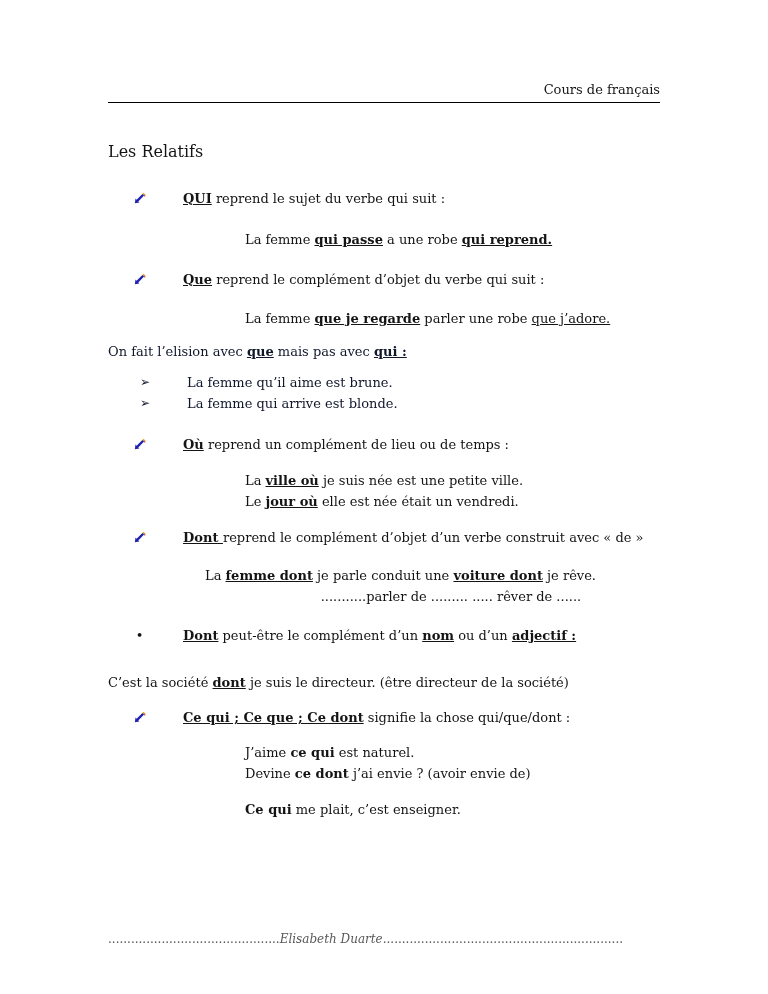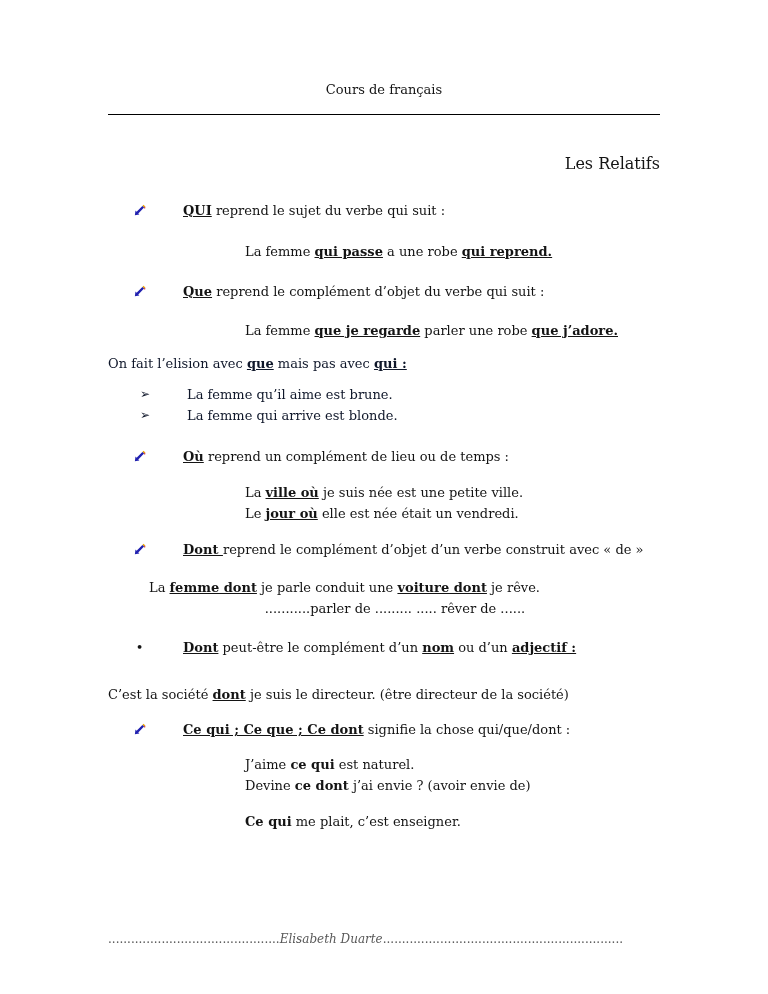--- a/index.html
+++ b/index.html
@@ -10,28 +10,28 @@
     width: 768px;
   }
   .page {
     width: 768px;
     min-height: 994px;
     padding: 80px 108px 46px 108px;
     display: flex;
     flex-direction: column;
   }
   .header {
-    text-align: center;
+    text-align: right;
     font-size: 13px;
     line-height: 19px;
-    padding-bottom: 15px;
+    padding-bottom: 3px;
     border-bottom: 1.5px solid #000000;
   }
   .title-block {
-    text-align: right;
+    text-align: left;
     margin-top: 36px;
     font-size: 16px;
     line-height: 25px;
   }
   .line {
     font-size: 13px;
     line-height: 21px;
     white-space: nowrap;
     gap: 28px;
   }
@@ -55,21 +55,21 @@
   .red { color: #0f172a; }
   .red-arrow-row { display: flex; align-items: flex-start; margin-left: 32px; }
   .red-arrow {
     flex: none;
     width: 12px;
     margin-right: 7px;
     font-size: 12px;
     line-height: 21px;
   }
   .indent-lg { margin-left: 137px; }
-  .indent-md { margin-left: 41px; }
+  .indent-md { margin-left: 97px; }
   .two-col-left { display: inline-block; width: 263px; text-align: right; }
   .footer {
     margin-top: auto;
     font-size: 12px;
     line-height: 17px;
     color: #595959;
     white-space: nowrap;
   }
   .footer .author { font-style: italic; }
 </style>
@@ -97,21 +97,21 @@
   <div class="line indent-lg" style="margin-top:20px"><span>La femme </span><span style="font-weight: bold; text-decoration: underline;">qui passe</span><span> a une robe </span><span style="font-weight: bold; text-decoration: underline;">qui reprend.</span></div>
 
   <div class="line bullet-row" style="margin-top:19px">
     <svg class="bullet-icon" viewBox="0 0 14 14">
       <polygon points="10.1,2.1 11.9,3.9 13.2,2.6 11.4,0.8" fill="#e8a000"></polygon>
       <polygon points="11.9,3.9 13.2,2.6 13.2,4.6 12.5,5.2" fill="#cc2020"></polygon>
       <polygon points="2,12 6.9,11.3 5.7,10.1 11.9,3.9 10.1,2.1 3.9,8.3 2.7,7.1" fill="#2121b0"></polygon>
     </svg>
     <span><span style="font-weight: bold; text-decoration: underline;">Que</span><span> reprend le complément d’objet du verbe qui suit :</span></span>
   </div>
-  <div class="line indent-lg" style="margin-top:18px"><span>La femme </span><span style="font-weight: bold; text-decoration: underline;">que je regarde</span><span> parler une robe </span><span style="font-weight: bold; text-decoration: underline;">que j’adore.</span></div>
+  <div class="line indent-lg" style="margin-top:18px"><span>La femme </span><span style="font-weight: bold; text-decoration: underline;">que je regarde</span><span> parler une robe </span><span style="font-weight: normal; text-decoration: underline;">que j’adore.</span></div>
 
   <div class="line red" style="margin-top:12px"><span>On fait l’elision avec </span><span style="font-weight: bold; text-decoration: underline;">que</span><span> mais pas avec </span><span style="font-weight: bold; text-decoration: underline;">qui :</span></div>
 
   <div class="line red red-arrow-row" style="margin-top:10px">
     <span class="red-arrow">➢</span>
     <span>La femme qu’il aime est brune.</span>
   </div>
   <div class="line red red-arrow-row">
     <span class="red-arrow">➢</span>
     <span>La femme qui arrive est blonde.</span>

